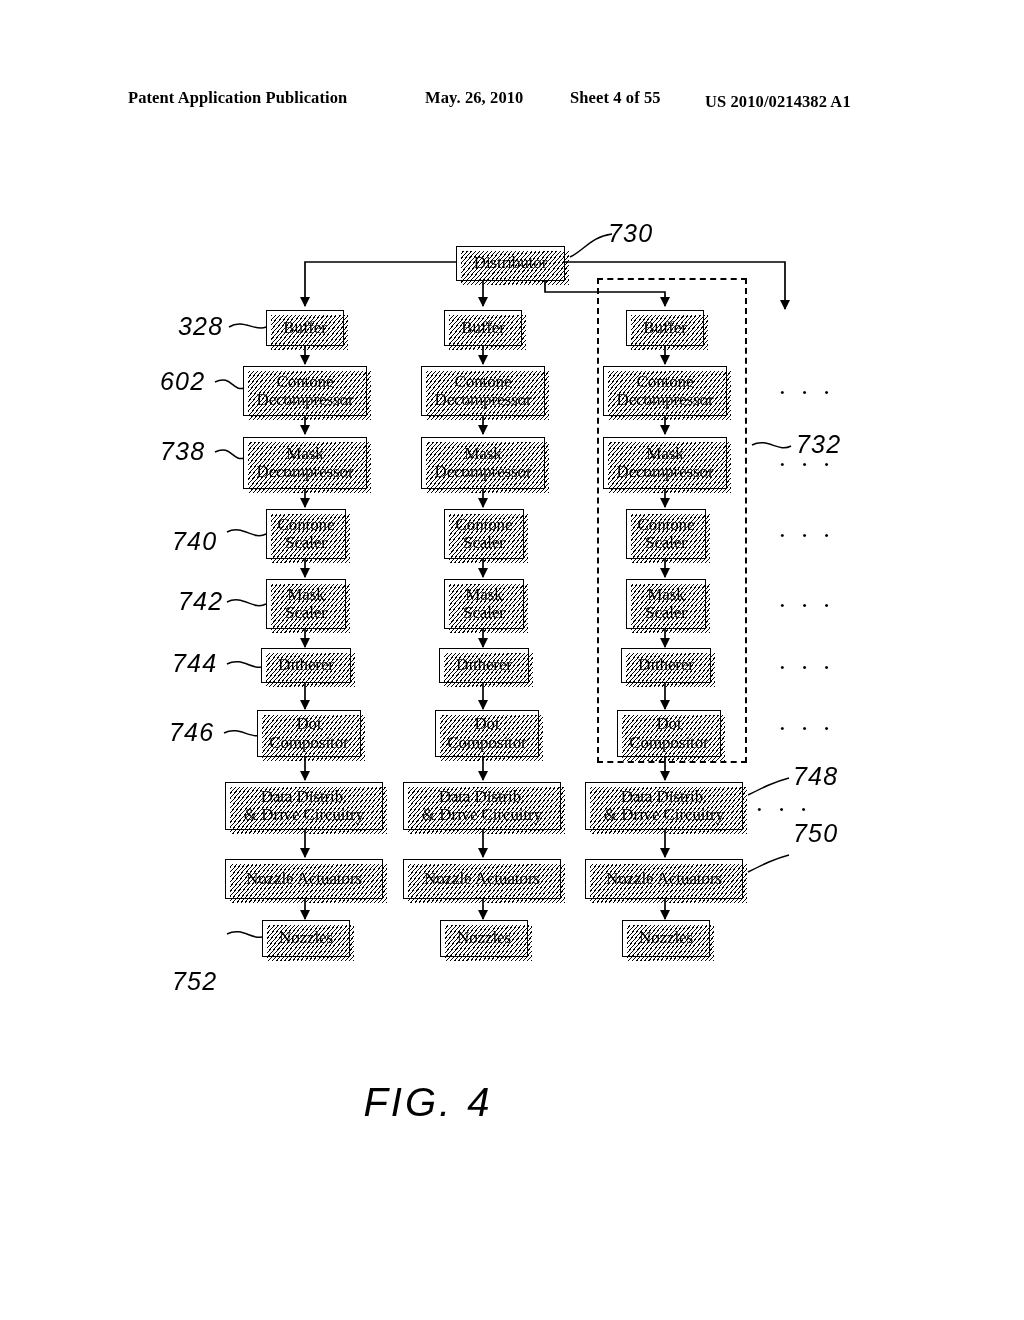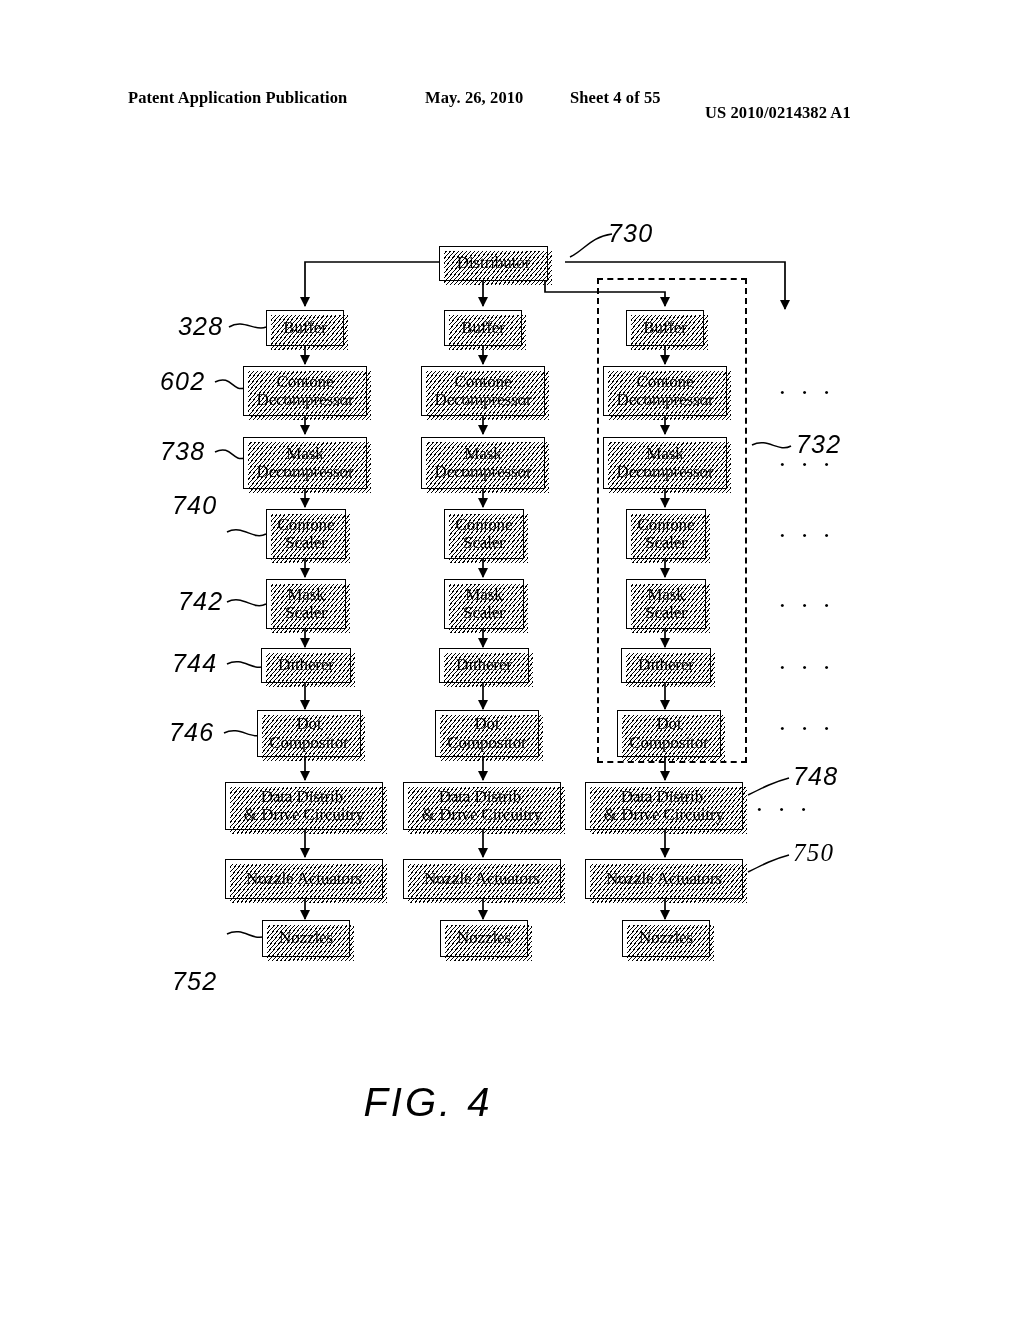--- a/index.html
+++ b/index.html
@@ -26,21 +26,21 @@
     height: 24px;
     font-family: "Liberation Serif", serif;
     font-weight: bold;
     font-size: 16.5px;
     letter-spacing: 0.1px;
     white-space: nowrap;
   }
   #page-header .h-pub   { position: absolute; left: 128px; top: 0; }
   #page-header .h-date  { position: absolute; left: 425px; top: 0; }
   #page-header .h-sheet { position: absolute; left: 570px; top: 0; }
-  #page-header .h-num   { position: absolute; left: 705px; top: 15px; }
+  #page-header .h-num   { position: absolute; left: 705px; top: 4px; }
 
   
   #figure {
     position: absolute;
     left: 0;
     top: 0;
     width: 1024px;
     height: 1320px;
   }
   #wires {
@@ -210,21 +210,21 @@
       <path d="M 227 602 C 243 594 253 611 266 604" stroke-width="1.5"></path>
       <path d="M 227 664 C 243 656 253 672 266 666" stroke-width="1.5"></path>
       <path d="M 224 733 C 240 725 251 741 264 734" stroke-width="1.5"></path>
       <path d="M 227 934 C 243 926 253 942 266 936" stroke-width="1.5"></path>
       <path d="M 752 445 C 768 437 778 453 791 446" stroke-width="1.5"></path>
       <path d="M 748 795 C 764 787 774 782 789 778" stroke-width="1.5"></path>
       <path d="M 748 872 C 764 864 774 859 789 855" stroke-width="1.5"></path>
     </g>
   </svg>
 
-  <div class="node" style="left:439px; top:246px; width:109px; height:35px;">
+  <div class="node" style="left:456px; top:246px; width:109px; height:35px;">
     <span class="label">Distributor</span>
   </div>
   <div class="ref" style="left:608px; top:219px;">730</div>
 
   <div class="node" style="left:266px; top:310px; width:78px; height:36px;">
     <span class="label">Buffer</span>
   </div>
 
   <div class="node two-line" style="left:243px; top:366px; width:124px; height:50px;">
     <span class="label">
@@ -392,29 +392,29 @@
     <span class="label">Nozzle Actuators</span>
   </div>
 
   <div class="node" style="left:622px; top:920px; width:88px; height:37px;">
     <span class="label">Nozzles</span>
   </div>
 
   <div class="ref" style="left:178px; top:312px;">328</div>
   <div class="ref" style="left:160px; top:367px;">602</div>
   <div class="ref" style="left:160px; top:437px;">738</div>
-  <div class="ref" style="left:172px; top:491px;">740</div>
+  <div class="ref" style="left:172px; top:527px;">740</div>
   <div class="ref" style="left:172px; top:587px;margin-left:6px;">742</div>
   <div class="ref" style="left:172px; top:649px;">744</div>
   <div class="ref" style="left:169px; top:718px;">746</div>
   <div class="ref" style="left:172px; top:967px;">752</div>
 
   <div class="ref" style="left:796px; top:430px;">732</div>
   <div class="ref" style="left:793px; top:762px;">748</div>
-  <div class="ref" style="left:793px; top:839px;font-family:Liberation Serif, serif;">750</div>
+  <div class="ref" style="left:793px; top:819px;">750</div>
 
   <div class="ellipsis" style="left:778px; top:378px;">· · ·</div>
   <div class="ellipsis" style="left:778px; top:450px;">· · ·</div>
   <div class="ellipsis" style="left:778px; top:521px;">· · ·</div>
   <div class="ellipsis" style="left:778px; top:591px;">· · ·</div>
   <div class="ellipsis" style="left:778px; top:653px;">· · ·</div>
   <div class="ellipsis" style="left:778px; top:714px;">· · ·</div>
   <div class="ellipsis" style="left:755px; top:795px;">· · ·</div>
 
   <div id="fig-caption">FIG. 4</div>

